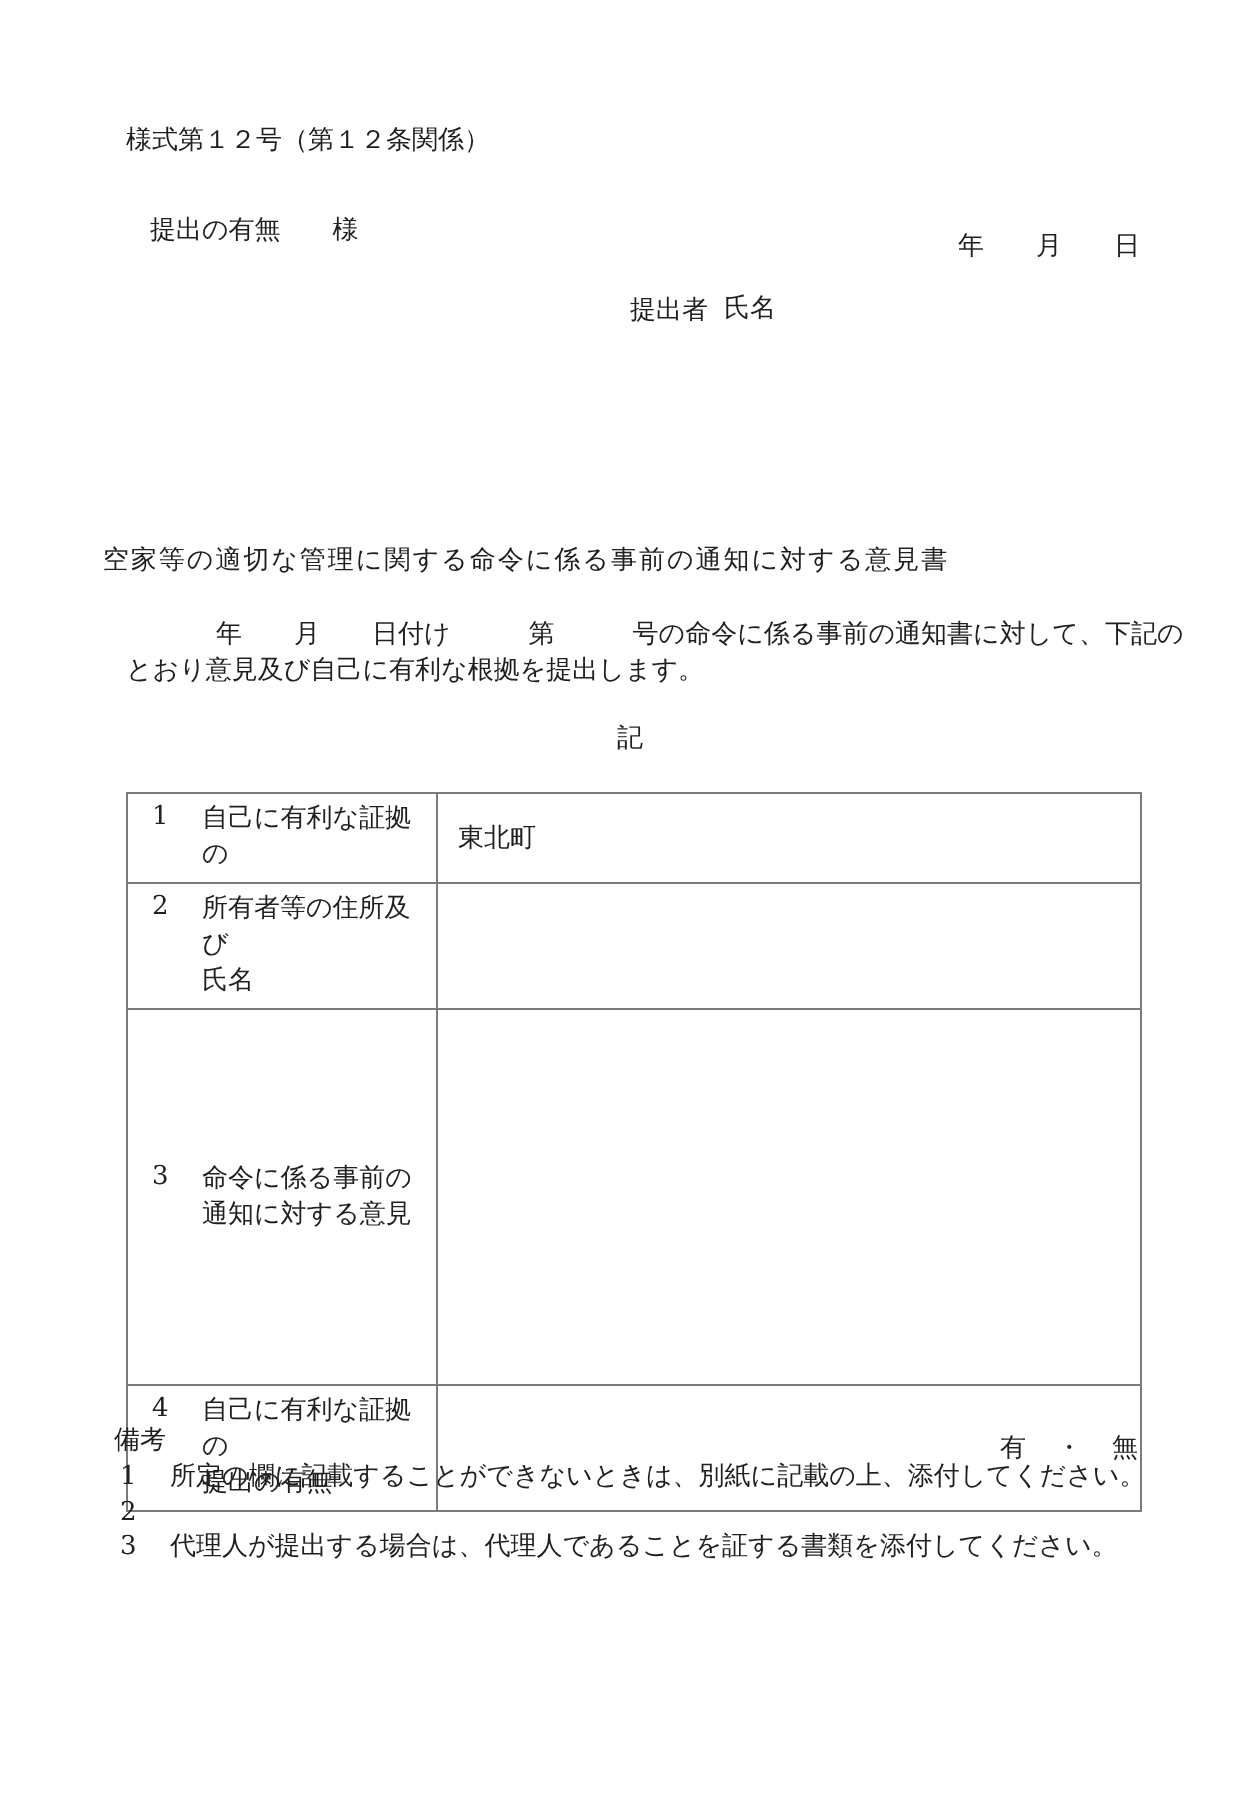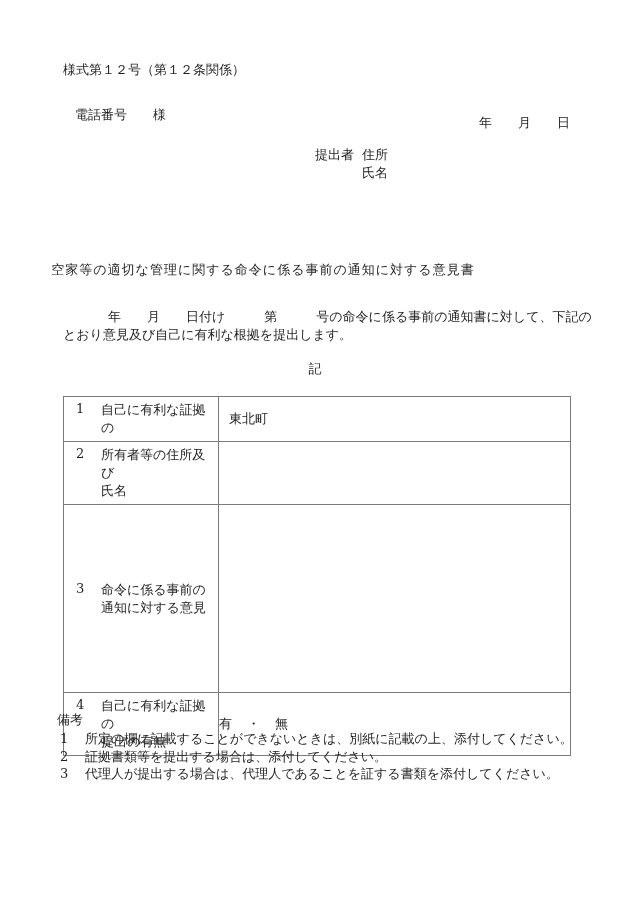--- a/index.html
+++ b/index.html
@@ -11,57 +11,56 @@
   }
   .abs { position:absolute; }
   .form-number { left:63px; top:61px;text-align:center; }
   .date-line { left:479px; top:78px;margin-top:36px; }
   .addressee { left:75px; top:106px; }
 
   .submitter-label { left:315px; top:146px; }
   .submitter-lines { left:362px; top:146px; line-height:18px; }
   .submitter-lines .paren-hang { margin-left:-13px; }
 
-  .doc-title { left:0; top:261px; width:526px; text-align:center; letter-spacing:1px; }
+  .doc-title { left:0; top:271px; width:526px; text-align:center; letter-spacing:1px; }
 
   .body-line1 { left:108px; top:308px; white-space:nowrap; }
   .body-line2 { left:63px; top:326px; }
   .record-mark { left:0; top:360px; width:630px; text-align:center; }
 
   table.main-table {
     position:absolute; left:63px; top:396px; width:508px;
     border-collapse:collapse; table-layout:fixed;
   }
   table.main-table td { border:1px solid #7b7b7b; vertical-align:middle; }
   td.label-cell { width:155px; padding:4px 4px 4px 12px; }
   .label-inner { display:flex; }
   .row-no { width:25px; flex:0 0 25px; }
   .row-label { line-height:18px; }
   tr.r1 { height:38px; }
   tr.r2 { height:46px; }
   tr.r3 { height:188px; }
   tr.r4 { height:45px; }
   td.value-cell { padding-left:10px; }
-  td.value-center { text-align:left; padding-left:0; letter-spacing:1px; }
+  td.value-center { text-align:right; padding-left:0; letter-spacing:1px; }
 
   .remarks-heading { left:57px; top:711px; }
   .remarks-list { left:60px; top:730px; }
   .remark-row { display:flex; line-height:17.5px; }
   .remark-no { width:25px; flex:0 0 25px; }
 </style>
 </head>
 <body>
 
 <div class="abs form-number">様式第１２号（第１２条関係）</div>
 <div class="abs date-line">年　　月　　日</div>
-<div class="abs addressee">電話番号　　様</div>
+<div class="abs addressee">提出の有無　　様</div>
 
 <div class="abs submitter-label">提出者</div>
 <div class="abs submitter-lines">
-  <div>住所</div>
   <div>氏名</div>
 </div>
 
 <div class="abs doc-title">空家等の適切な管理に関する命令に係る事前の通知に対する意見書</div>
 
 <div class="abs body-line1">年　　月　　日付け　　　第　　　号の命令に係る事前の通知書に対して、下記の</div>
 <div class="abs body-line2">とおり意見及び自己に有利な根拠を提出します。</div>
 <div class="abs record-mark">記</div>
 
 <table class="main-table">
@@ -118,19 +117,18 @@
   </table>
 
 <div class="abs remarks-heading">備考</div>
 <div class="abs remarks-list">
   <div class="remark-row">
     <span class="remark-no">1</span>
     <span>所定の欄に記載することができないときは、別紙に記載の上、添付してください。</span>
   </div>
   <div class="remark-row">
     <span class="remark-no">2</span>
-    <span>証拠書類等を提出する場合は、添付してください。</span>
   </div>
   <div class="remark-row">
     <span class="remark-no">3</span>
     <span>代理人が提出する場合は、代理人であることを証する書類を添付してください。</span>
   </div>
 </div>
 
 </body></html>

